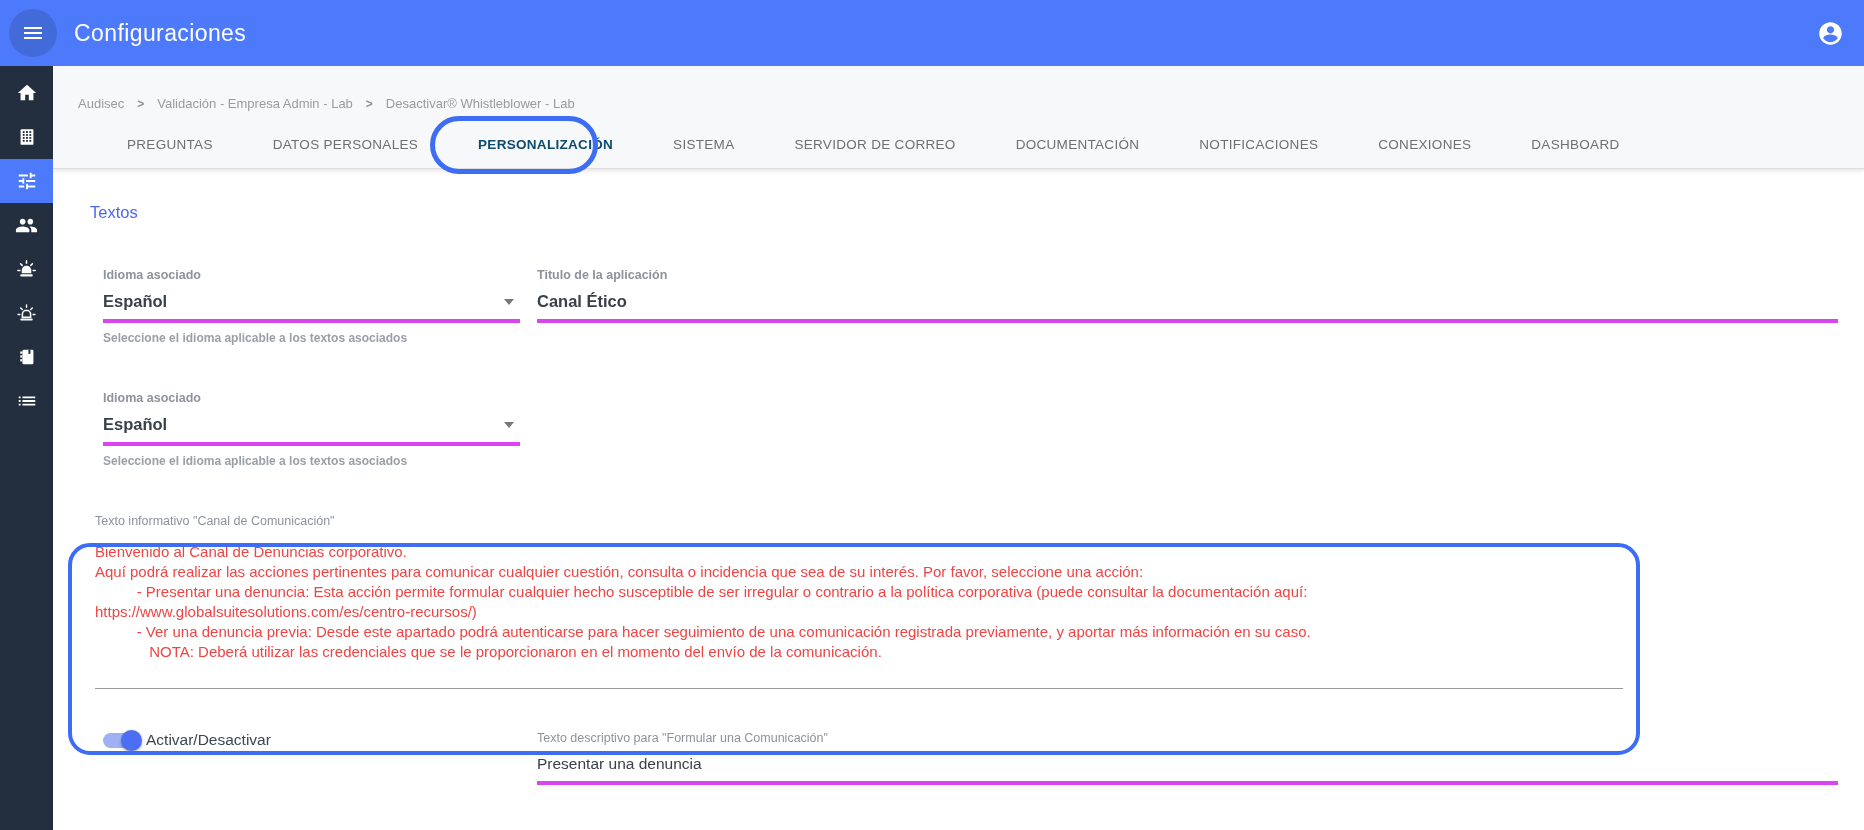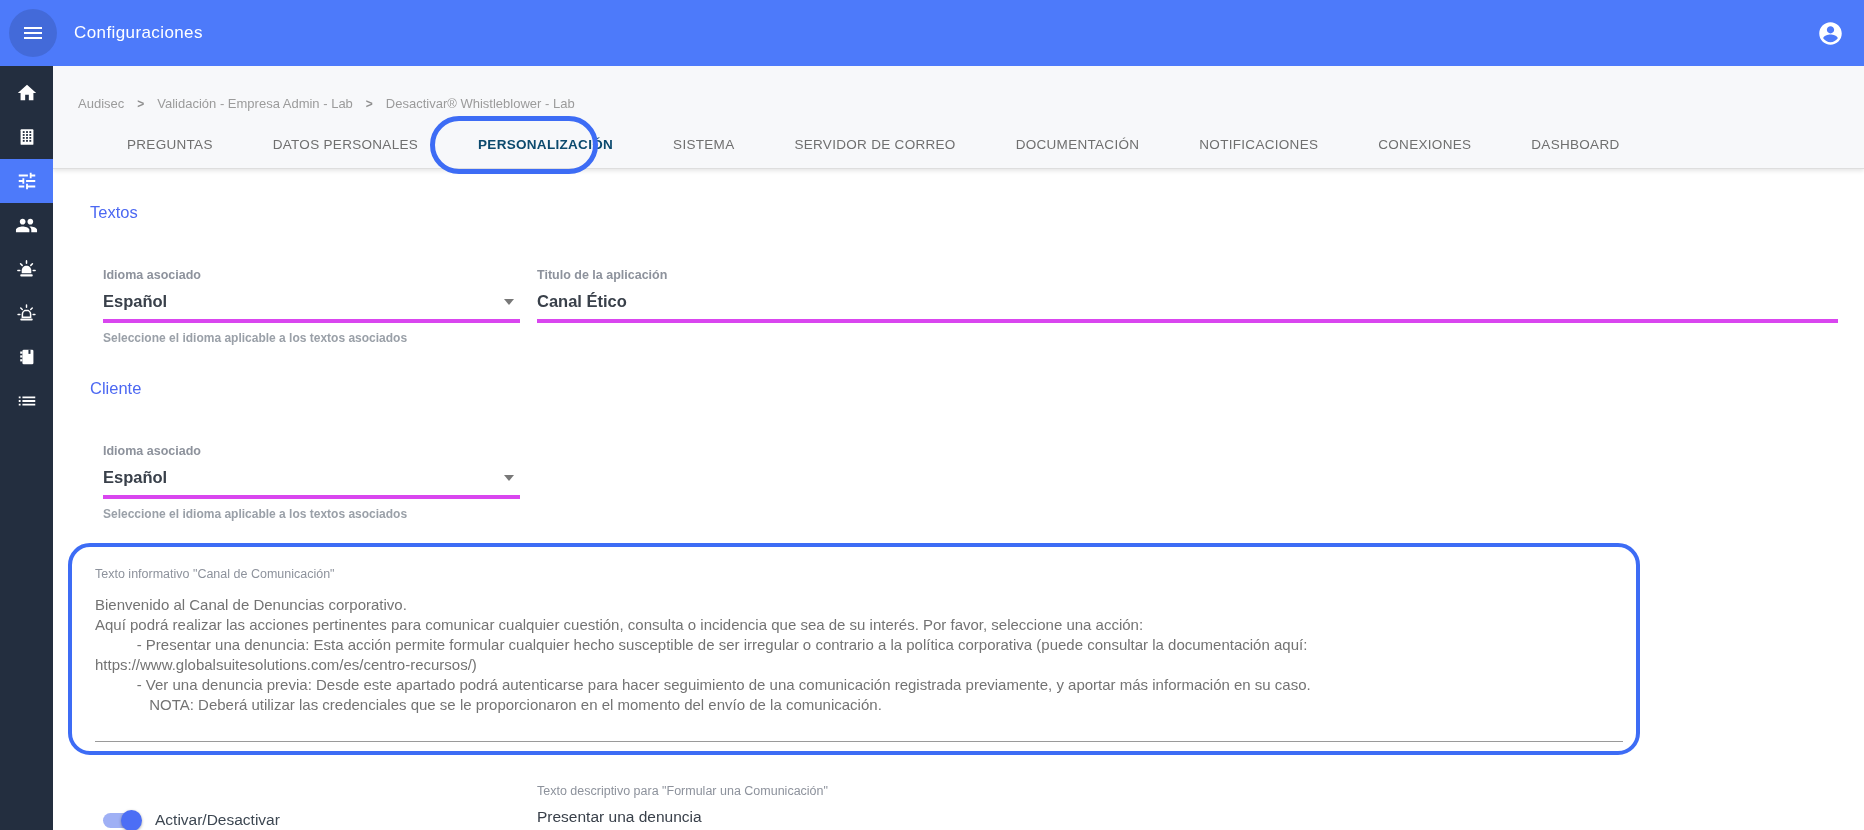--- a/index.html
+++ b/index.html
@@ -12,21 +12,21 @@
   
   .header {
     position:absolute; top:0; left:0; width:1864px; height:66px;
     background:#4d7afa; display:flex; align-items:center; z-index:6;
   }
   .menu-btn {
     width:48px; height:48px; margin-left:9px; border-radius:50%;
     background:rgba(0,0,0,0.13); display:flex; align-items:center; justify-content:center;
     cursor:pointer; flex:0 0 auto;
   }
-  .app-title { color:#fff; font-size:17px; font-weight:500; letter-spacing:.4px; margin-left:17px; }
+  .app-title { color:#fff; font-size:23px; font-weight:500; letter-spacing:.4px; margin-left:17px; }
   .account-btn { margin-left:auto; margin-right:14px; width:40px; height:40px; display:flex; align-items:center; justify-content:center; cursor:pointer; }
 
   
   .sidebar {
     position:absolute; top:66px; left:0; width:53px; height:764px;
     background:#232e3f; display:flex; flex-direction:column; padding-top:5px; z-index:5;
   }
   .side-item { height:44px; display:flex; align-items:center; justify-content:center; cursor:pointer; }
   .side-item.active { background:#4d7afa; }
   .side-item svg { display:block; }
@@ -58,26 +58,26 @@
     border-bottom:4px solid #d946ef; padding:10px 0 8px;
     font-size:16.5px; color:#39404a; cursor:pointer;
   }
   .caret { width:0; height:0; border-left:5px solid transparent; border-right:5px solid transparent; border-top:6px solid #787878; margin-right:6px; }
   .helper { font-size:12px; color:#9aa0a8; margin-top:8px; }
 
   .ta-block { margin-top:46px; padding-left:5px; }
   .ta-label { font-size:12.5px; color:#8d929c; }
   .ta-text {
     margin-top:14px; width:1522px; font-size:15px; line-height:20px;
-    color:#737373; white-space:pre-wrap; cursor:text;
+    color:#ef4444; white-space:pre-wrap; cursor:text;
   }
   .ta-underline { width:1528px; border-bottom:1px solid #9a9a9a; margin-top:26px; }
 
   .bottom-grid { display:grid; grid-template-columns:417px 1fr; column-gap:17px; padding-left:13px; margin-top:42px; align-items:start; }
-  .toggle-row { display:flex; align-items:center; gap:15px; margin-top:27px; }
+  .toggle-row { display:flex; align-items:center; gap:6px; margin-top:0; }
   .switch { position:relative; width:37px; height:15px; cursor:pointer; flex:0 0 auto; }
   .switch .track { position:absolute; inset:0; border-radius:8px; background:#9fb0f5; }
   .switch .thumb {
     position:absolute; top:-3px; right:-2px; width:21px; height:21px; border-radius:50%;
     background:#4c6ef5; box-shadow:0 1px 3px rgba(0,0,0,0.35);
   }
   .toggle-label { font-size:15.5px; color:#3d4752; }
 
   
   .ring { position:absolute; border-style:solid; border-color:#3d6cf5; pointer-events:none; z-index:10; }
@@ -215,21 +215,20 @@
         <div class="helper">Seleccione el idioma aplicable a los textos asociados</div>
       </div>
       <div class="field">
         <div class="field-label">Titulo de la aplicación</div>
         <div class="field-control">
           <span>Canal Ético</span>
         </div>
       </div>
     </div>
 
-    <div class="section-title">Cliente</div>
     <div class="form-grid">
       <div class="field">
         <div class="field-label">Idioma asociado</div>
         <div class="field-control">
           <span>Español</span>
           <span class="caret"></span>
         </div>
         <div class="helper">Seleccione el idioma aplicable a los textos asociados</div>
       </div>
       <div></div>

